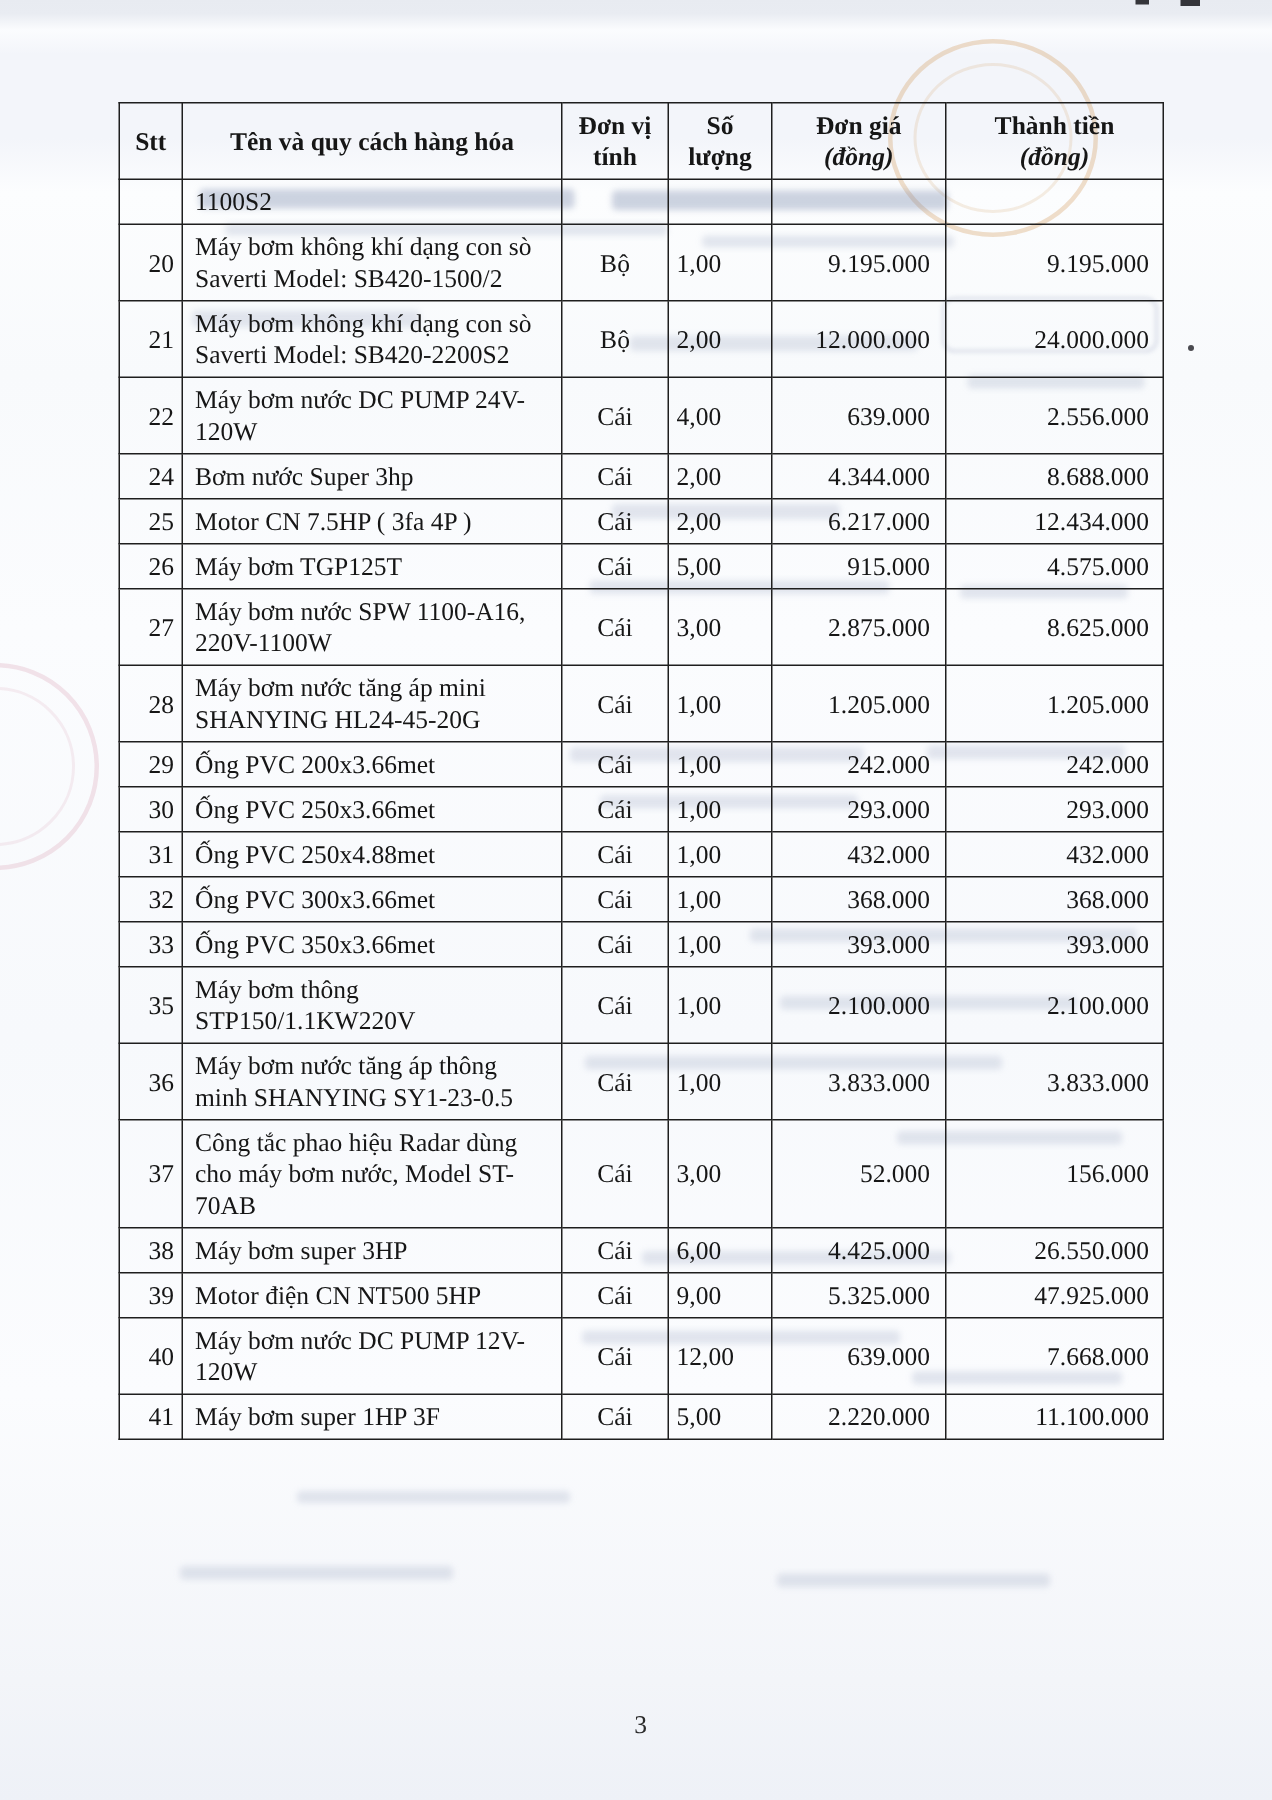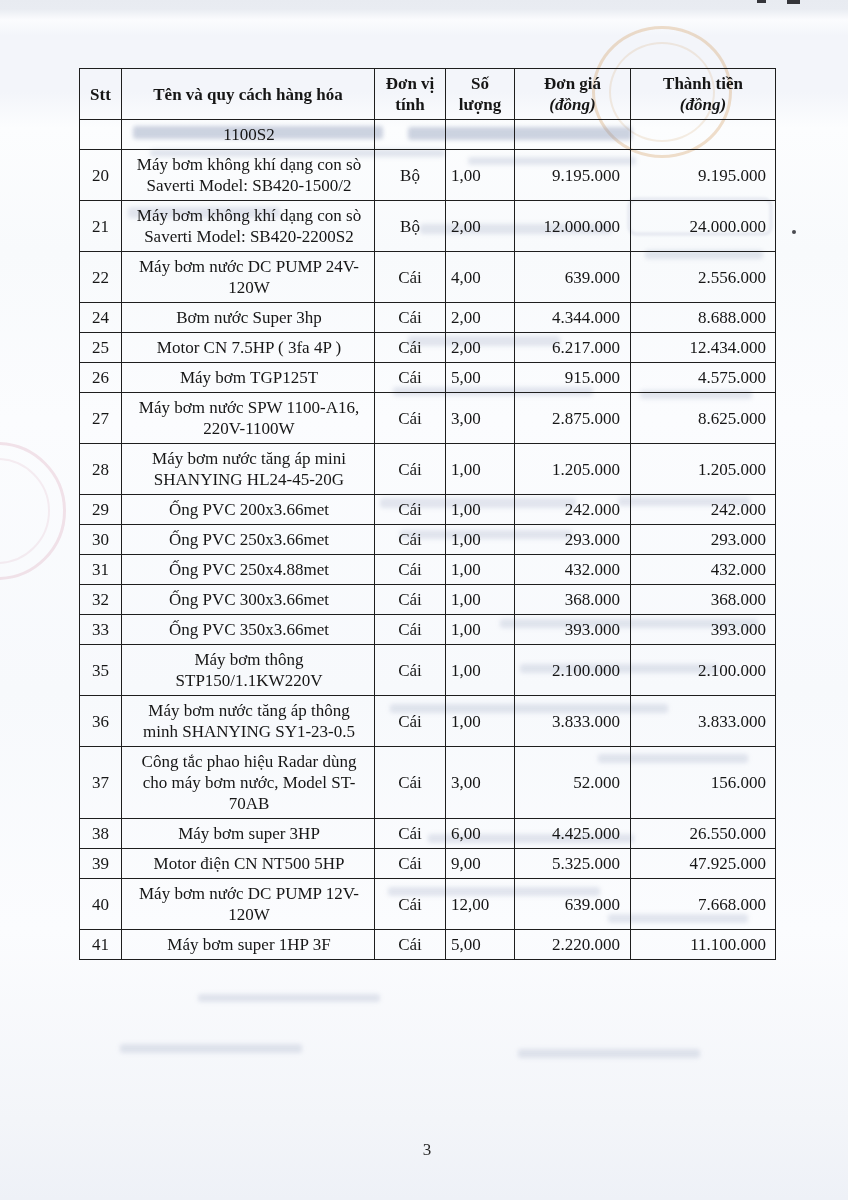--- a/index.html
+++ b/index.html
@@ -51,22 +51,22 @@
     border:1.6px solid #1e1e1e;
     font-size:17px;line-height:21px;
     padding:4px 5px;
     vertical-align:middle;
     overflow:hidden;
   }
   table.items thead th{
     font-weight:bold;text-align:center;padding:4px 2px;
   }
   th .sub{font-style:italic;font-weight:bold;}
-  .c-stt{text-align:center;}
-  .c-name{text-align:center;padding-left:8px !important;padding-right:6px !important;}
+  .c-stt{text-align:right;}
+  .c-name{text-align:left;padding-left:8px !important;padding-right:6px !important;}
   .c-unit{text-align:center;}
   .c-qty{text-align:left;padding-right:9px !important;}
   .c-price{text-align:right;padding-right:10px !important;}
   .c-total{text-align:right;padding-right:9px !important;}
   
   .page-number{
     position:absolute;left:79px;top:1140px;width:696px;z-index:1;
     text-align:center;font-size:17px;color:#2a2a2a;
   }
 </style>

